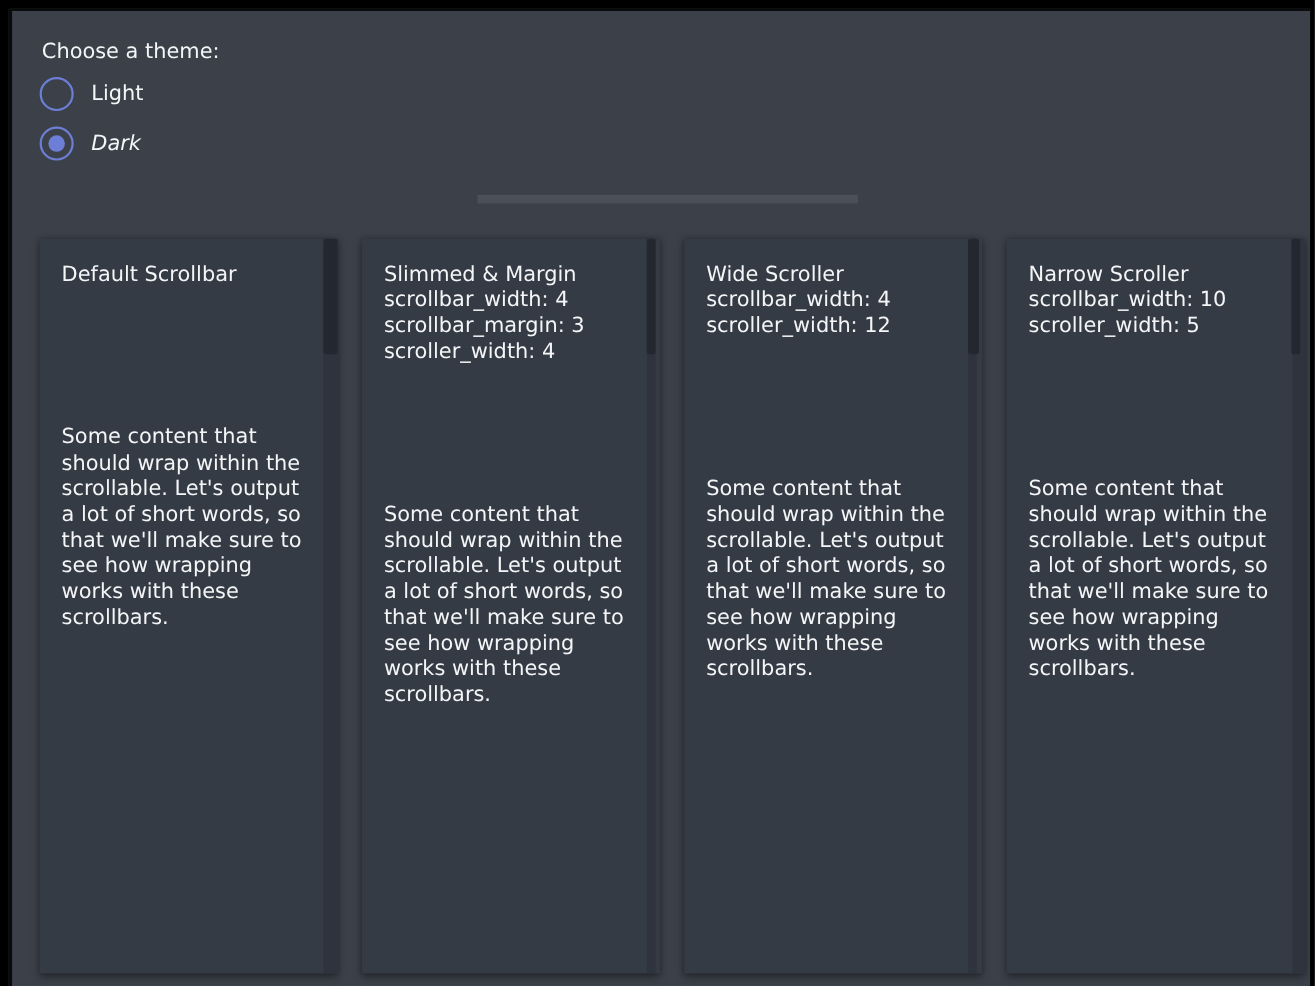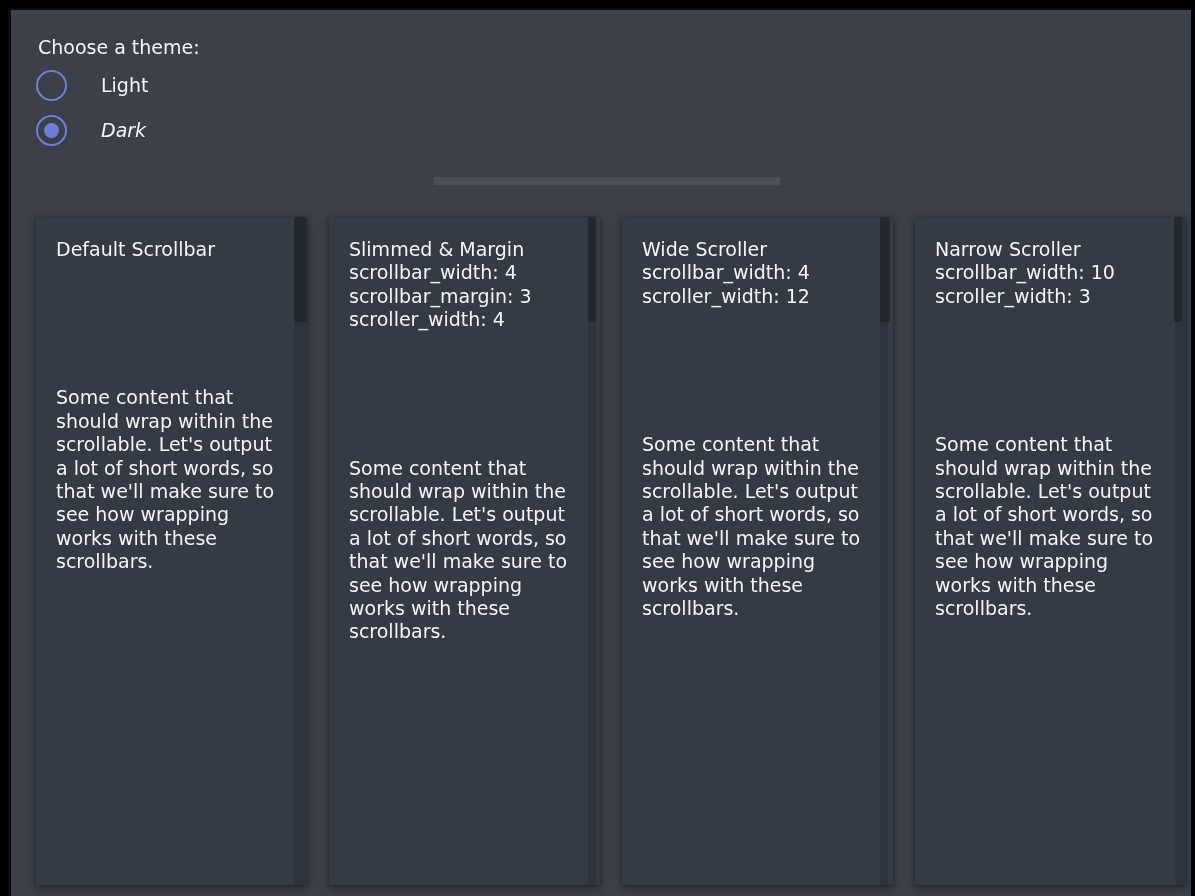--- a/index.html
+++ b/index.html
@@ -9,21 +9,21 @@
   *{margin:0;padding:4px;box-sizing:border-box;}
   html,body{background:#000;}
   .page{
     position:relative; width:1195px; height:896px; overflow:hidden;
     background:var(--page_bg); color:var(--text);
     font-family:"DejaVu Sans", sans-serif; font-size:19px; line-height:23.4px;
     box-shadow: inset 3px 0 0 var(--edge), inset 0 2px 0 var(--edge),
                 inset -2px 0 0 var(--edge), inset 0 -2px 0 var(--edge);
   }
   .theme-label{position:absolute; left:26px; top:24px;}
-  .radio-row{position:absolute; left:24px; display:flex; align-items:center; gap:30px; cursor:pointer;}
+  .radio-row{position:absolute; left:24px; display:flex; align-items:center; gap:12px; cursor:pointer;}
   .radio-row.light{top:58px;}
   .radio-row.dark{top:103px;font-style:italic;}
   .radio-circle{
     width:31px; height:31px; border:2px solid var(--accent); border-radius:50%;
     display:flex; align-items:center; justify-content:center; flex:0 0 auto;
   }
   .radio-dot{width:15px; height:15px; border-radius:50%; background:var(--accent);}
   .divider{position:absolute; left:426px; top:169px; width:346px; height:2px;
     background:var(--divider); border-radius:1px;}
   .panels{position:absolute; left:24px; top:205px; display:flex; gap:22px;justify-content:center;}
@@ -125,21 +125,21 @@
 scrollbars.</div>
       </div>
       <div class="sb-track"></div>
       <div class="sb-thumb"></div>
     </div>
 
     <div class="panel p4">
       <div class="panel-inner">
         <div class="panel-title lines">Narrow Scroller
 scrollbar_width: 10
-scroller_width: 3</div>
+scroller_width: 5</div>
         <div class="spacer"></div>
         <div class="panel-content lines">Some content that
 should wrap within the
 scrollable. Let's output
 a lot of short words, so
 that we'll make sure to
 see how wrapping
 works with these
 scrollbars.</div>
       </div>

